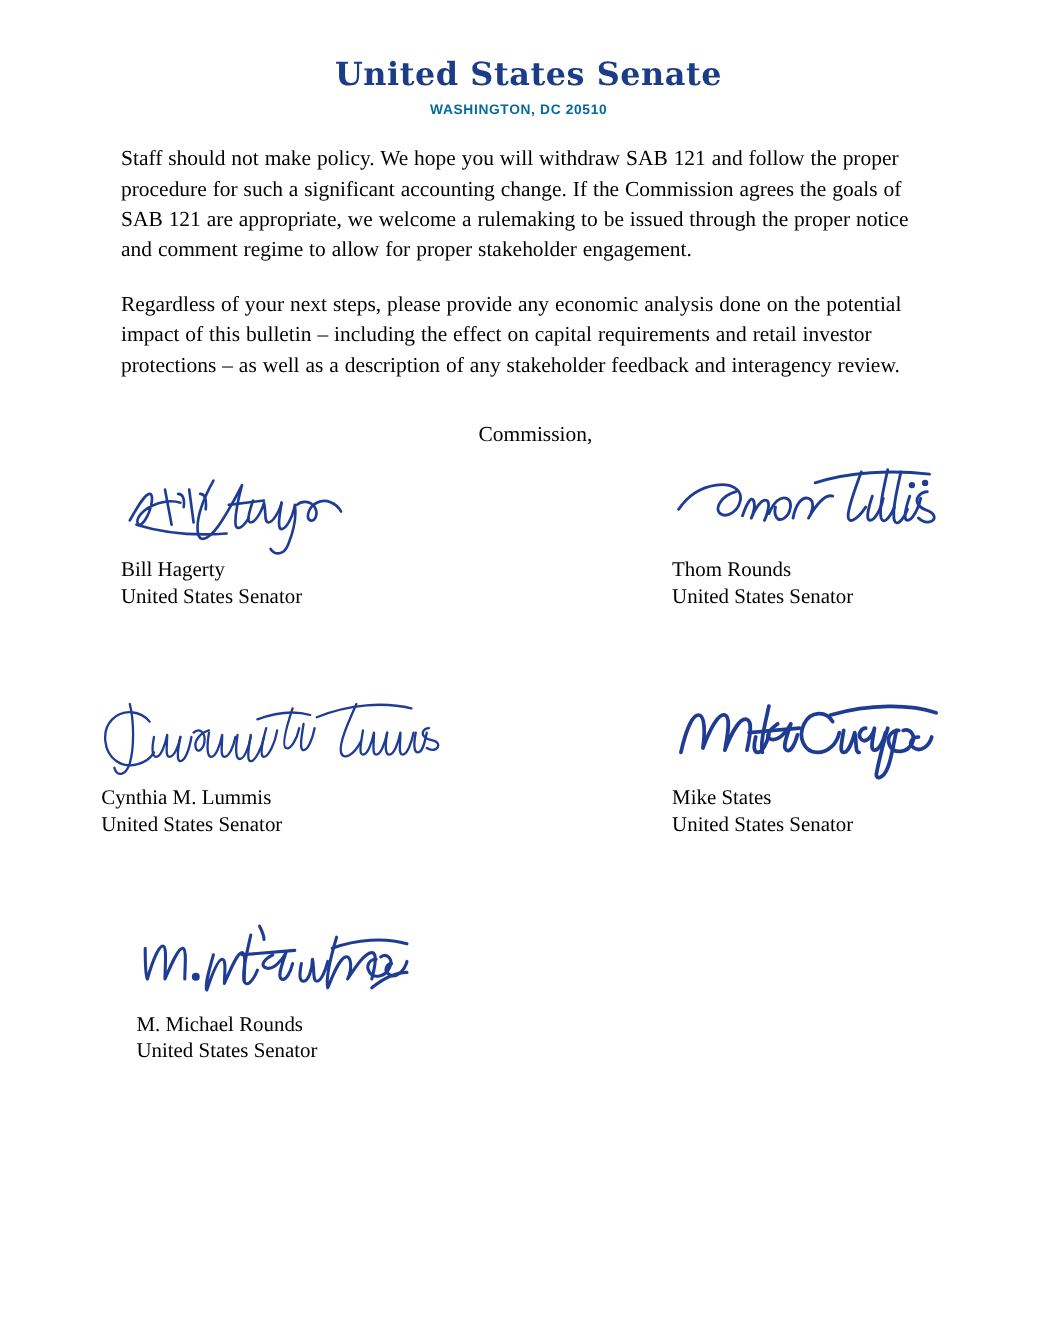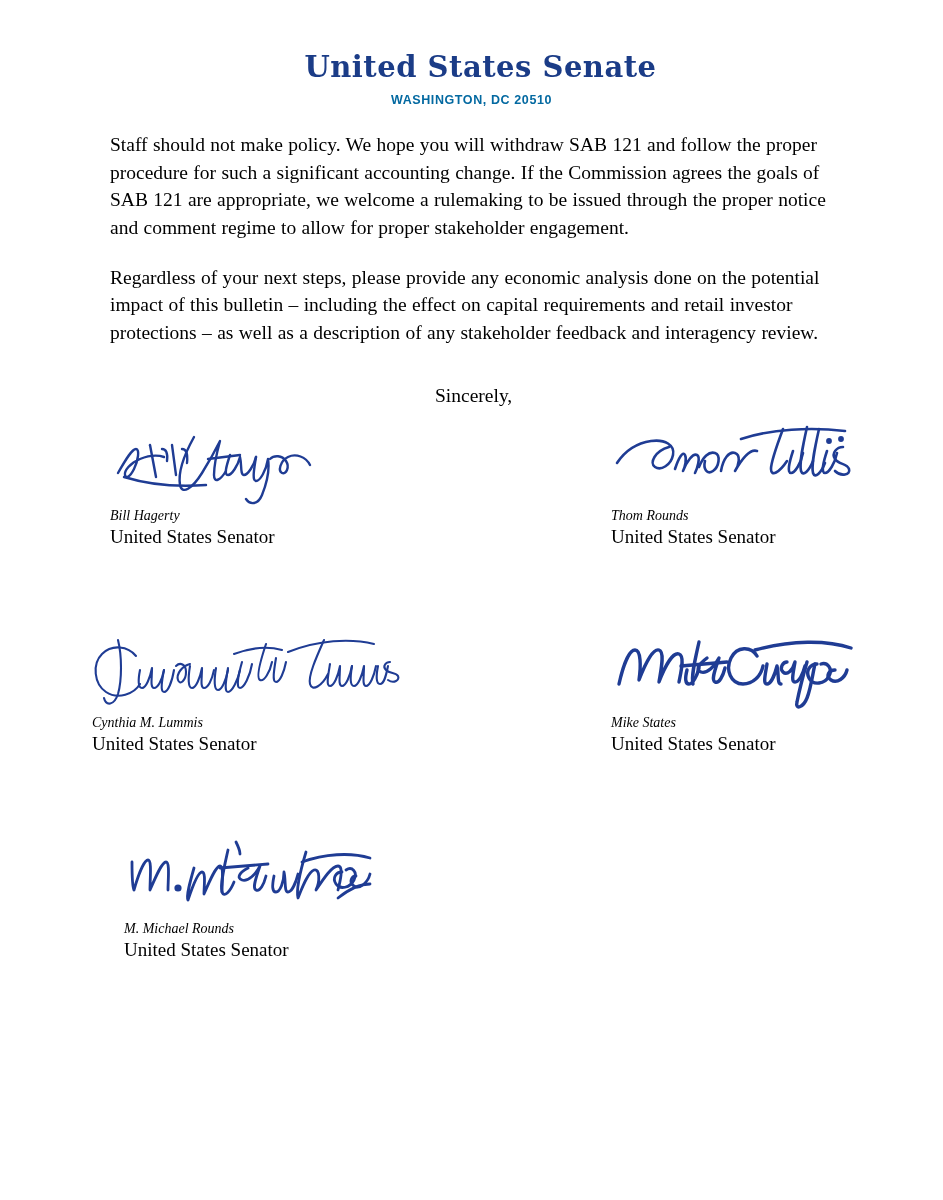--- a/index.html
+++ b/index.html
@@ -68,23 +68,22 @@
     height: 92px;
     position: relative;
   }
   .sig-image svg {
     position: absolute;
     left: 0;
     bottom: 0;
     overflow: visible;
   }
   .sig-name {
-    font-size: 14px;
+    font-size: 19px;
     line-height: 1.28;
-    font-style: italic;
   }
   .sig-title {
     font-size: 19px;
     line-height: 1.28;
   }
 
   
   .abs { position: absolute; }
 </style>
 </head>
@@ -93,21 +92,21 @@
 <div class="page">
 
   <div class="letterhead">
     <div class="letterhead-title">United States Senate</div>
     <div class="letterhead-sub">WASHINGTON, DC 20510</div>
   </div>
 
   <div class="body-copy">
     <p class="para">Staff should not make policy.  We hope you will withdraw SAB 121 and follow the proper procedure for such a significant accounting change.  If the Commission agrees the goals of SAB 121 are appropriate, we welcome a rulemaking to be issued through the proper notice and comment regime to allow for proper stakeholder engagement.</p>
     <p class="para">Regardless of your next steps, please provide any economic analysis done on the potential impact of this bulletin – including the effect on capital requirements and retail investor protections – as well as a description of any stakeholder feedback and interagency review.</p>
-    <p class="closing">Sincerely,</p>
+    <p class="closing">Commission,</p>
   </div>
 
   <div class="abs" style="left:110px; top:415px; width:500px;">
     <div class="sig-image">
       <svg width="230" height="92" viewBox="0 0 230 92" fill="none" stroke="#1f3c94" stroke-width="2.4" stroke-linecap="round" stroke-linejoin="round">
         <path d="M8 58 C16 44,22 34,26 34 C30 34,28 46,24 54 C20 62,16 64,15 60 C14 56,20 48,30 44 C40 40,48 40,54 42"></path>
         <path d="M40 30 L46 62"></path>
         <path d="M52 34 C56 34,58 38,57 46"></path>
         <path d="M62 30 L66 60"></path>
         <path d="M72 34 C76 34,78 38,77 48"></path>

